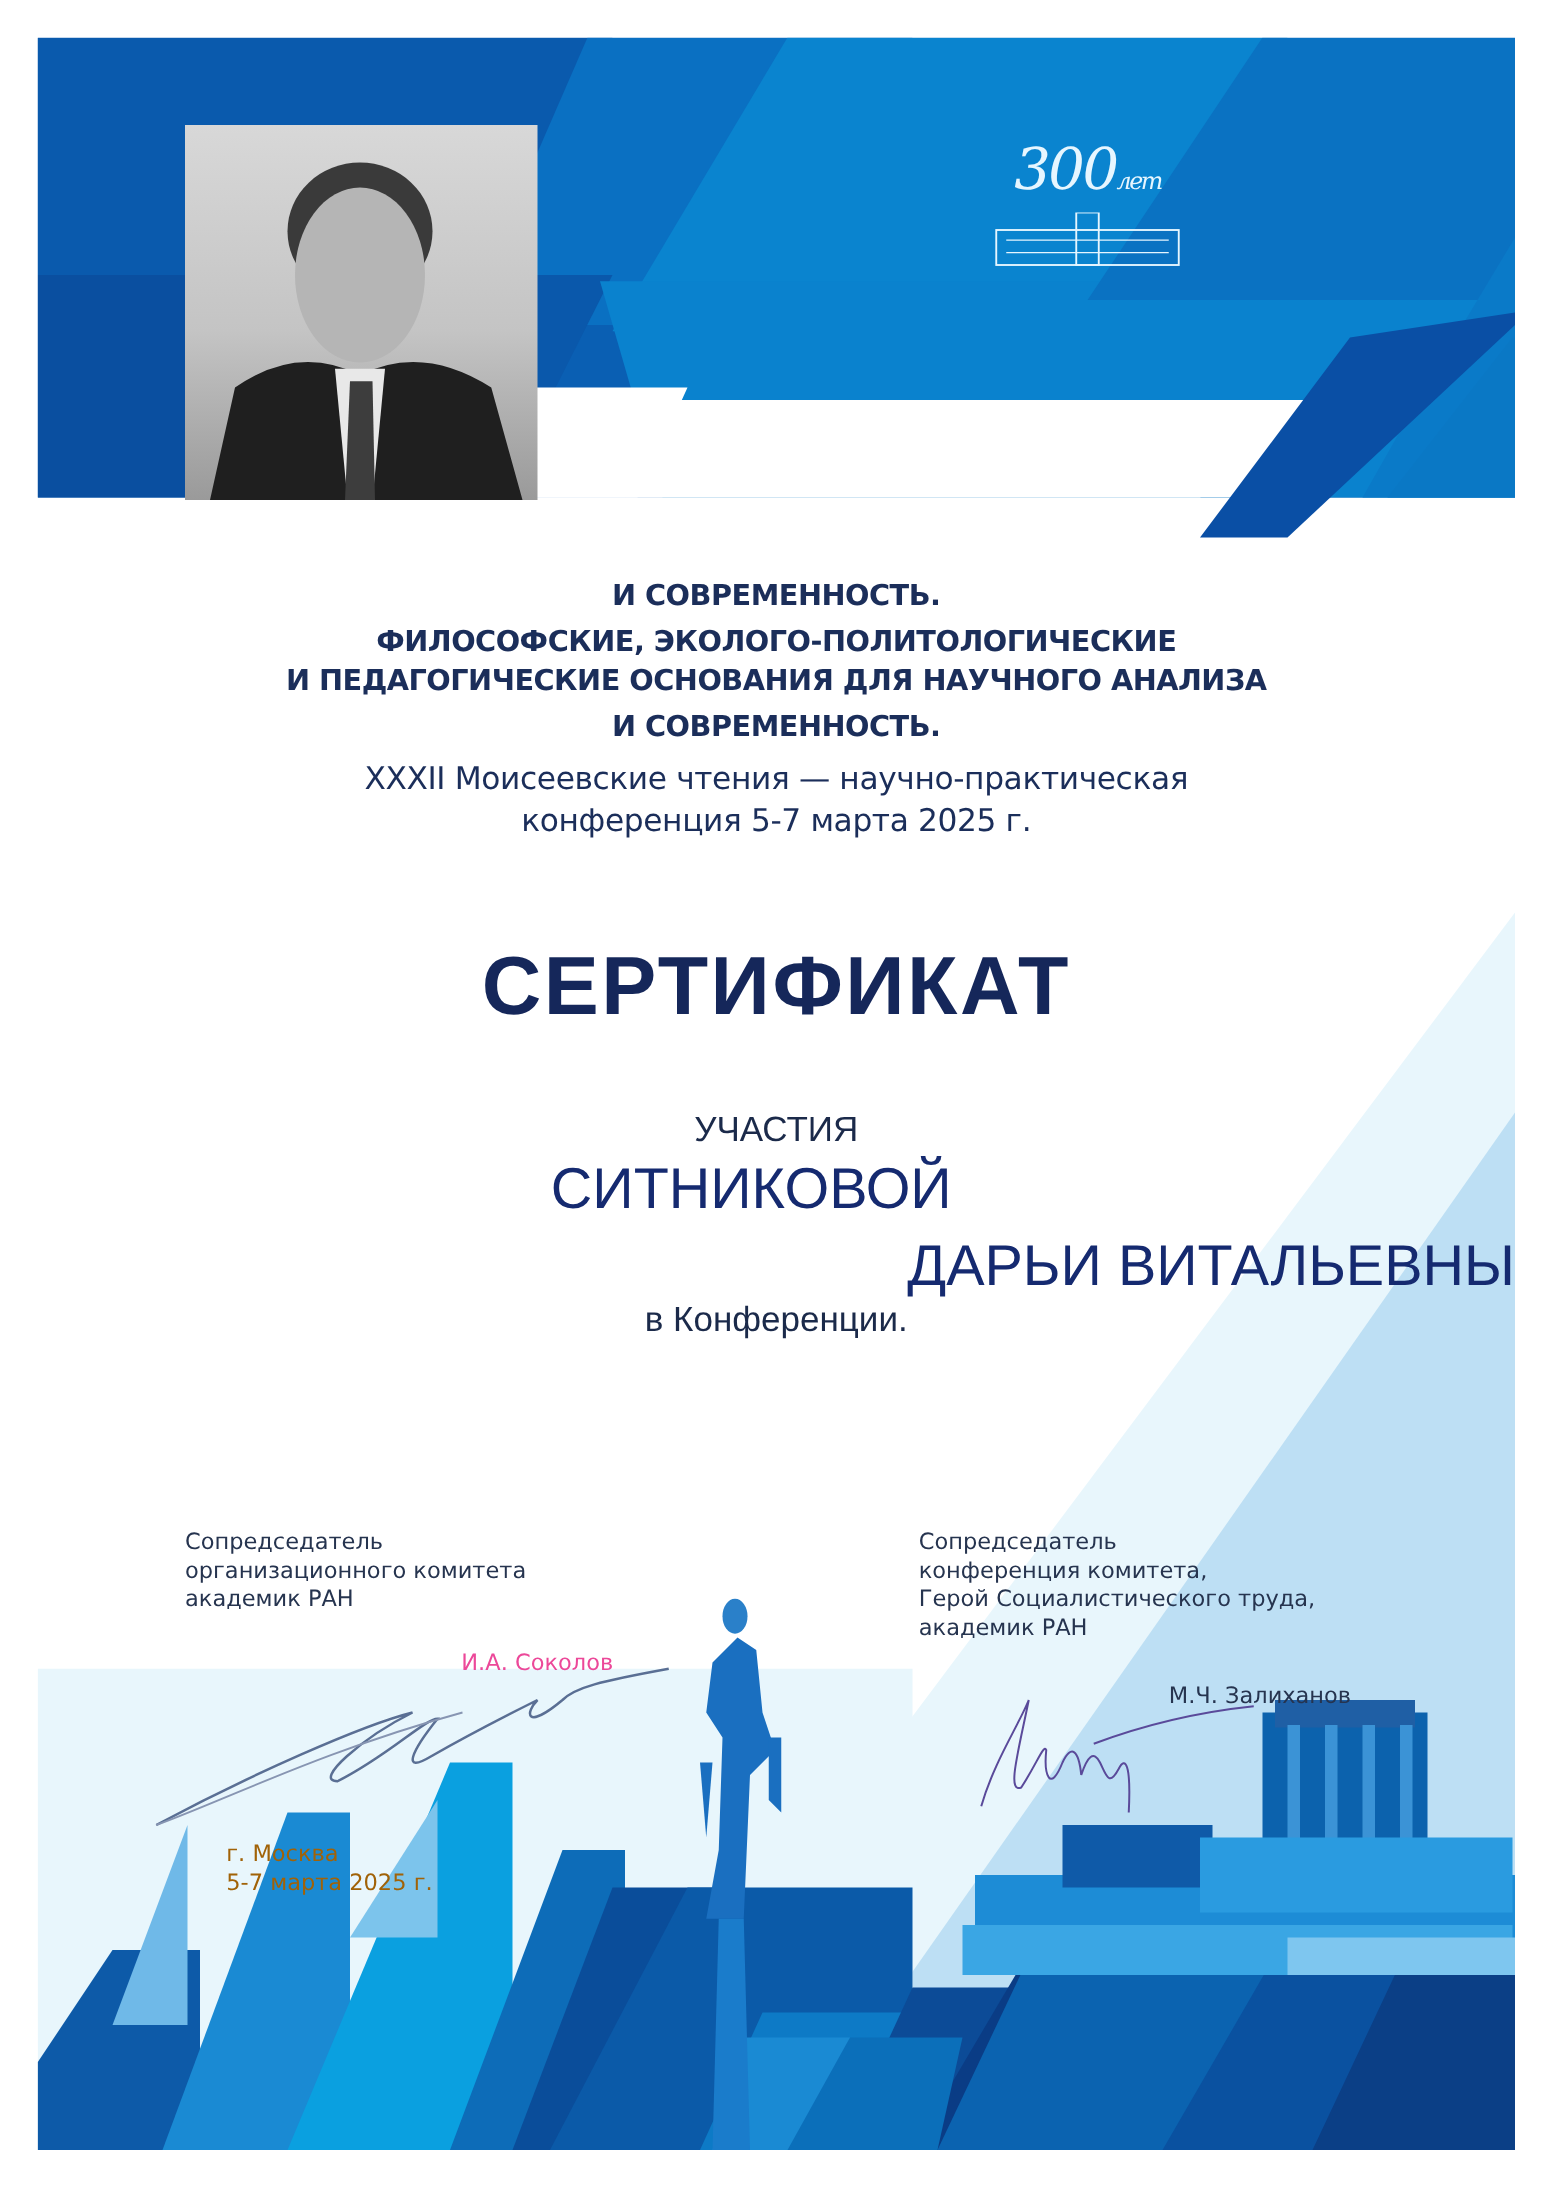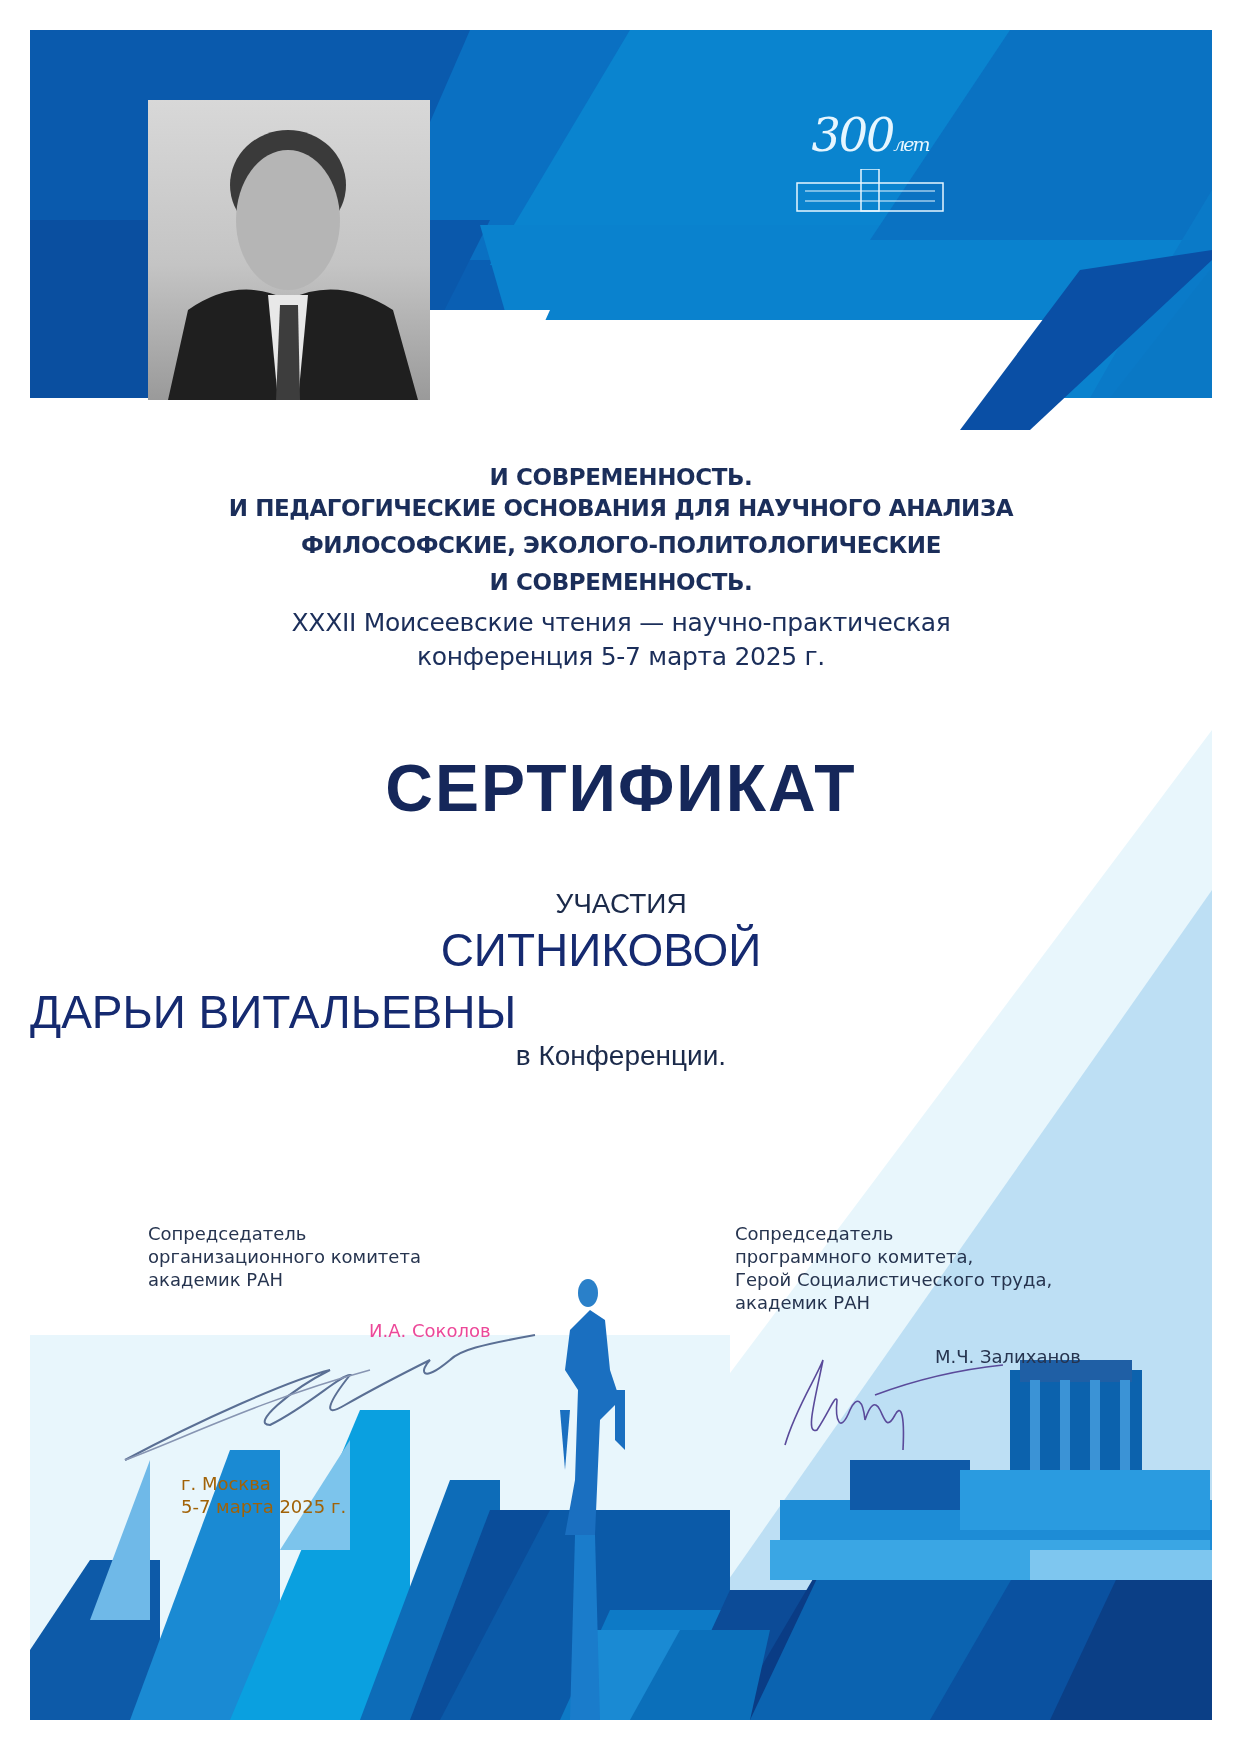--- a/index.html
+++ b/index.html
@@ -12,21 +12,21 @@
     .logo-300 small { font-size: 19px; }
     .logo-building { width: 150px; height: 44px; margin: 0 auto; }
     .logo-text { font-family: "DejaVu Serif", serif; font-style: italic; font-size: 21px; margin-top: 6px; letter-spacing: 0.5px; }
     .title-block { position: absolute; left: 60px; width: 1062px; top: 432px; text-align: center; color: #1b2e5a; }
     .t-caps { font-family: "DejaVu Sans", sans-serif; font-weight: bold; font-size: 23px; line-height: 31px; letter-spacing: -0.4px; }
     .t-caps.gap { margin-top: 6px; }
     .t-sub { font-family: "DejaVu Sans", sans-serif; font-size: 25px; line-height: 34px; margin-top: 8px; letter-spacing: -0.3px; }
     .cert-title { position: absolute; left: 0; width: 1182px; top: 720px; text-align: center; font-family: "Liberation Sans", sans-serif; font-weight: bold; font-size: 66px; color: #15275a; letter-spacing: 2px; }
     .participation { position: absolute; left: 0; width: 1182px; top: 858px; text-align: center; font-family: "Liberation Sans", sans-serif; font-size: 28px; color: #1b2a4a; }
     .name1 { position: absolute; left: -20px; width: 1182px; top: 893px; text-align: center; font-family: "Liberation Sans", sans-serif; font-size: 46px; color: #152a70; }
-    .name2 { position: absolute; left: 0; width: 1182px; top: 955px; text-align: left; font-family: "Liberation Sans", sans-serif; font-size: 46px; color: #152a70; }
+    .name2 { position: absolute; left: 0; width: 1182px; top: 955px; text-align: right; font-family: "Liberation Sans", sans-serif; font-size: 46px; color: #152a70; }
     .in-conf { position: absolute; left: 0; width: 1182px; top: 1010px; text-align: center; font-family: "Liberation Sans", sans-serif; font-size: 28px; color: #1b2a4a; }
     .sig-left { position: absolute; left: 118px; top: 1192px; font-family: "DejaVu Sans", sans-serif; font-size: 18px; line-height: 23px; color: #26344f; }
     .sig-right { position: absolute; left: 705px; top: 1192px; font-family: "DejaVu Sans", sans-serif; font-size: 18px; line-height: 23px; color: #26344f; }
     .signer-left { position: absolute; left: 339px; top: 1290px; font-family: "DejaVu Sans", sans-serif; font-size: 18px; color: #ec4899; }
     .signer-right { position: absolute; left: 905px; top: 1316px; font-family: "DejaVu Sans", sans-serif; font-size: 18px; color: #26344f; }
     .place { position: absolute; left: 151px; top: 1442px; font-family: "DejaVu Sans", sans-serif; font-size: 18px; line-height: 23px; color: #a16207; }
     .signature { position: absolute; }
   </style>
 </head>
 <body>
@@ -111,22 +111,22 @@
     <svg class="logo-building" viewBox="0 0 150 44">
       <rect x="2" y="14" width="146" height="28" fill="none" stroke="#e6f6ff" stroke-width="1.5"></rect>
       <rect x="66" y="0" width="18" height="42" fill="none" stroke="#e6f6ff" stroke-width="1.5"></rect>
       <line x1="10" y1="22" x2="140" y2="22" stroke="#e6f6ff" stroke-width="1"></line>
       <line x1="10" y1="32" x2="140" y2="32" stroke="#e6f6ff" stroke-width="1"></line>
     </svg>
   </div>
 
   <div class="title-block">
     <div class="t-caps">И СОВРЕМЕННОСТЬ.</div>
+    <div class="t-caps gap">ФИЛОСОФСКИЕ, ЭКОЛОГО-ПОЛИТОЛОГИЧЕСКИЕ</div>
     <div class="t-caps">И ПЕДАГОГИЧЕСКИЕ ОСНОВАНИЯ ДЛЯ НАУЧНОГО АНАЛИЗА</div>
-    <div class="t-caps gap">ФИЛОСОФСКИЕ, ЭКОЛОГО-ПОЛИТОЛОГИЧЕСКИЕ</div>
     <div class="t-caps gap">И СОВРЕМЕННОСТЬ.</div>
     <div class="t-sub">XXXII Моисеевские чтения — научно-практическая</div>
     <div class="t-sub" style="margin-top:0">конференция 5-7 марта 2025 г.</div>
   </div>
 
   <div class="cert-title">СЕРТИФИКАТ</div>
   <div class="participation">УЧАСТИЯ</div>
   <div class="name1">СИТНИКОВОЙ</div>
   <div class="name2">ДАРЬИ ВИТАЛЬЕВНЫ</div>
   <div class="in-conf">в Конференции.</div>
@@ -137,21 +137,21 @@
     <div>академик РАН</div>
   </div>
   <div class="signer-left">И.А. Соколов</div>
   <svg class="signature" style="left:90px; top:1300px;" width="420" height="140" viewBox="0 0 420 140">
     <path d="M5,130 C80,90 170,50 210,40 C170,60 130,95 150,95 C190,75 220,45 230,45 C210,70 200,90 225,75 C260,55 300,35 310,30 C300,40 300,55 330,30 C340,20 360,15 415,5" fill="none" stroke="#5a6f94" stroke-width="2"></path>
     <path d="M5,130 C60,110 140,70 250,40" fill="none" stroke="#8795b2" stroke-width="1.5"></path>
   </svg>
 
   <div class="sig-right">
     <div>Сопредседатель</div>
-    <div>программного комитета,</div>
+    <div>конференция комитета,</div>
     <div>Герой Социалистического труда,</div>
     <div>академик РАН</div>
   </div>
   <div class="signer-right">М.Ч. Залиханов</div>
   <svg class="signature" style="left:745px; top:1320px;" width="230" height="110" viewBox="0 0 230 110">
     <path d="M10,95 C20,60 40,30 48,10 C40,50 30,85 42,80 C55,60 60,45 62,50 C60,70 65,85 75,60 C82,45 88,50 90,70 C95,55 100,50 105,60 C110,70 112,80 120,65 C125,55 130,60 128,100 M100,45 C140,30 180,20 228,15" fill="none" stroke="#5a4a9a" stroke-width="1.6"></path>
   </svg>
 
   <div class="place">
     <div>г. Москва</div>

